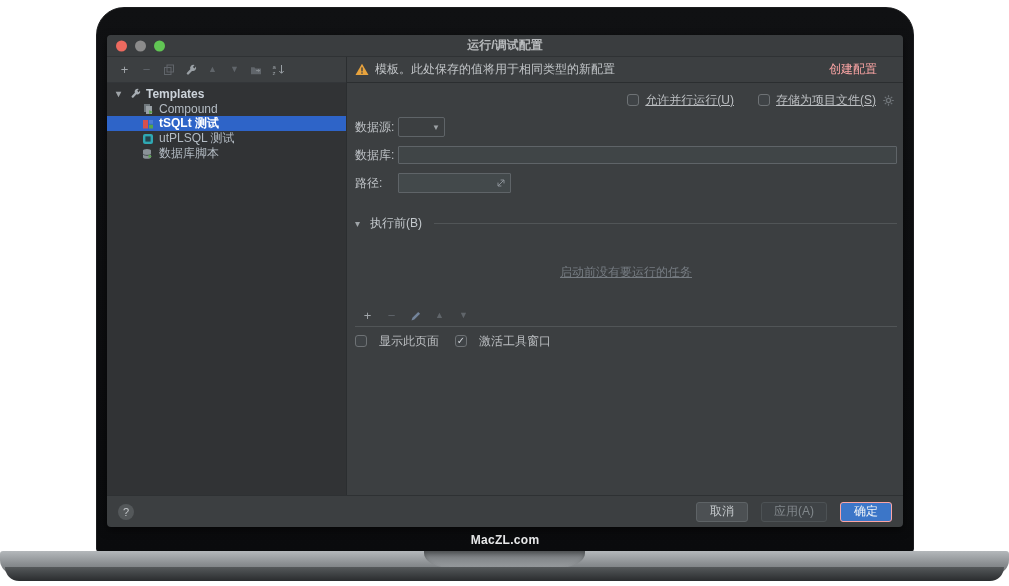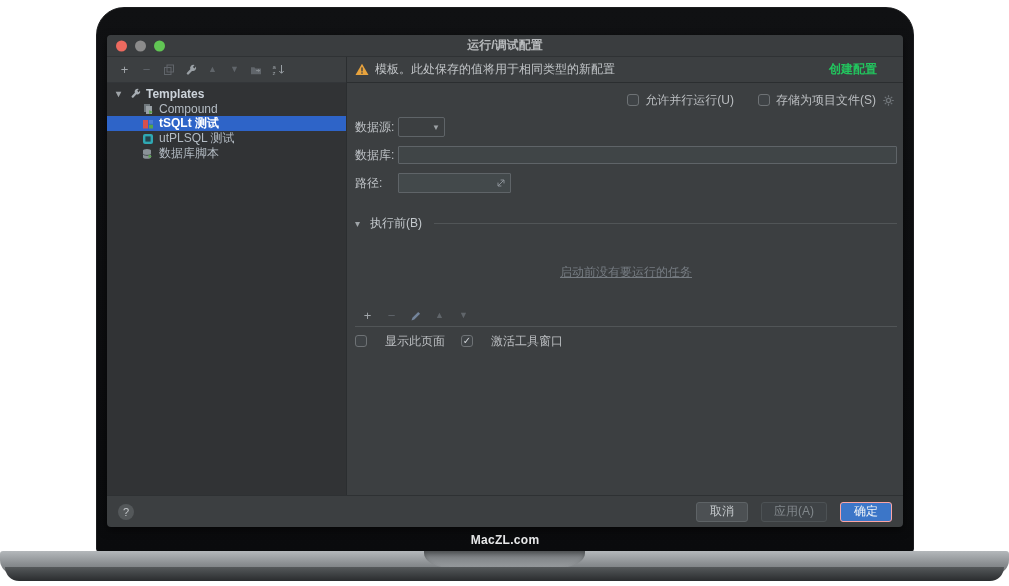--- a/index.html
+++ b/index.html
@@ -53,26 +53,26 @@
               padding-left:35px; color:#b4bcc4; white-space:nowrap; }
   .tree-row.root { padding-left:9px; color:#ccd3da; font-weight:bold; }
   .tree-row.selected { background:#2e64c8; color:#ffffff; font-weight:bold;align-items:center; }
   .tree-chevron { color:#9fa4a8; font-size:10px; width:9px; }
 
   
   .right-col { flex:1; display:flex; flex-direction:column; min-width:0; }
   .banner { height:26px; flex:none; display:flex; align-items:center; gap:6px;
             padding:0 26px 0 8px; border-bottom:1px solid #2b2e30; }
   .banner-msg { color:#c1c4c7; }
-  .banner-link { margin-left:auto; color:#22c55e; cursor:pointer;font-weight:bold; }
+  .banner-link { margin-left:auto; color:#fca5a5; cursor:pointer; }
 
   .content { flex:1; padding:8px 6px 0 8px; display:flex; flex-direction:column; min-height:0; }
 
   .opt-row { display:flex; justify-content:flex-end; align-items:center; gap:6px;
-             height:14px; margin:2px 2px 10px 0; }
+             height:14px; margin:2px 2px 10px 0;text-decoration:underline; }
   .opt-pair { display:flex; align-items:center; gap:6px; margin-left:18px; cursor:default; }
   .cbx { width:12px; height:12px; background:#3f4346; border:1px solid #6e7275;
          border-radius:3px; flex:none; display:flex; align-items:center;
          justify-content:center; font-size:10px; color:#d2d6d9; line-height:1; }
 
   .form-row { display:flex; align-items:center; margin-bottom:9px; }
   .form-label { width:43px; flex:none; color:#bdc1c5; }
   .combo { width:47px; height:20px; background:#3c3f41; border:1px solid #5f6468;
            border-radius:2px; display:flex; align-items:center; justify-content:flex-end;
            padding:0 4px; }
@@ -89,21 +89,21 @@
                   color:#c3c8cc; cursor:default; }
   .section-line { flex:1; border-top:1px solid #515557; margin-left:6px; }
 
   .task-panel { display:flex; flex-direction:column; height:88px; flex:none; }
   .task-empty { flex:1; display:flex; align-items:center; justify-content:center;
                 color:#767c82;text-decoration:underline; }
   .task-toolbar { height:22px; flex:none; display:flex; align-items:center; gap:11px;
                   padding:0 6px; border-bottom:1px solid #515557; }
 
   .page-opts { display:flex; align-items:center; gap:16px; margin-top:6px; height:16px; }
-  .page-opt { display:flex; align-items:center; gap:18px; cursor:default; }
+  .page-opt { display:flex; align-items:center; gap:12px; cursor:default; }
 
   
   .footer { height:32px; flex:none; border-top:1px solid #2e3133; display:flex;
             align-items:center; padding:0 11px; border-radius:0 0 6px 6px; }
   .help-btn { width:16px; height:16px; border-radius:50%; background:#54585a;
               color:#c3c7ca; display:flex; align-items:center; justify-content:center;
               font-size:11px; cursor:pointer; }
   .btns { margin-left:auto; display:flex; gap:13px; }
   .btn { height:20px; min-width:52px; padding:0 12px; font-size:12px; border-radius:3px;
          display:flex; align-items:center; justify-content:center; cursor:pointer;

